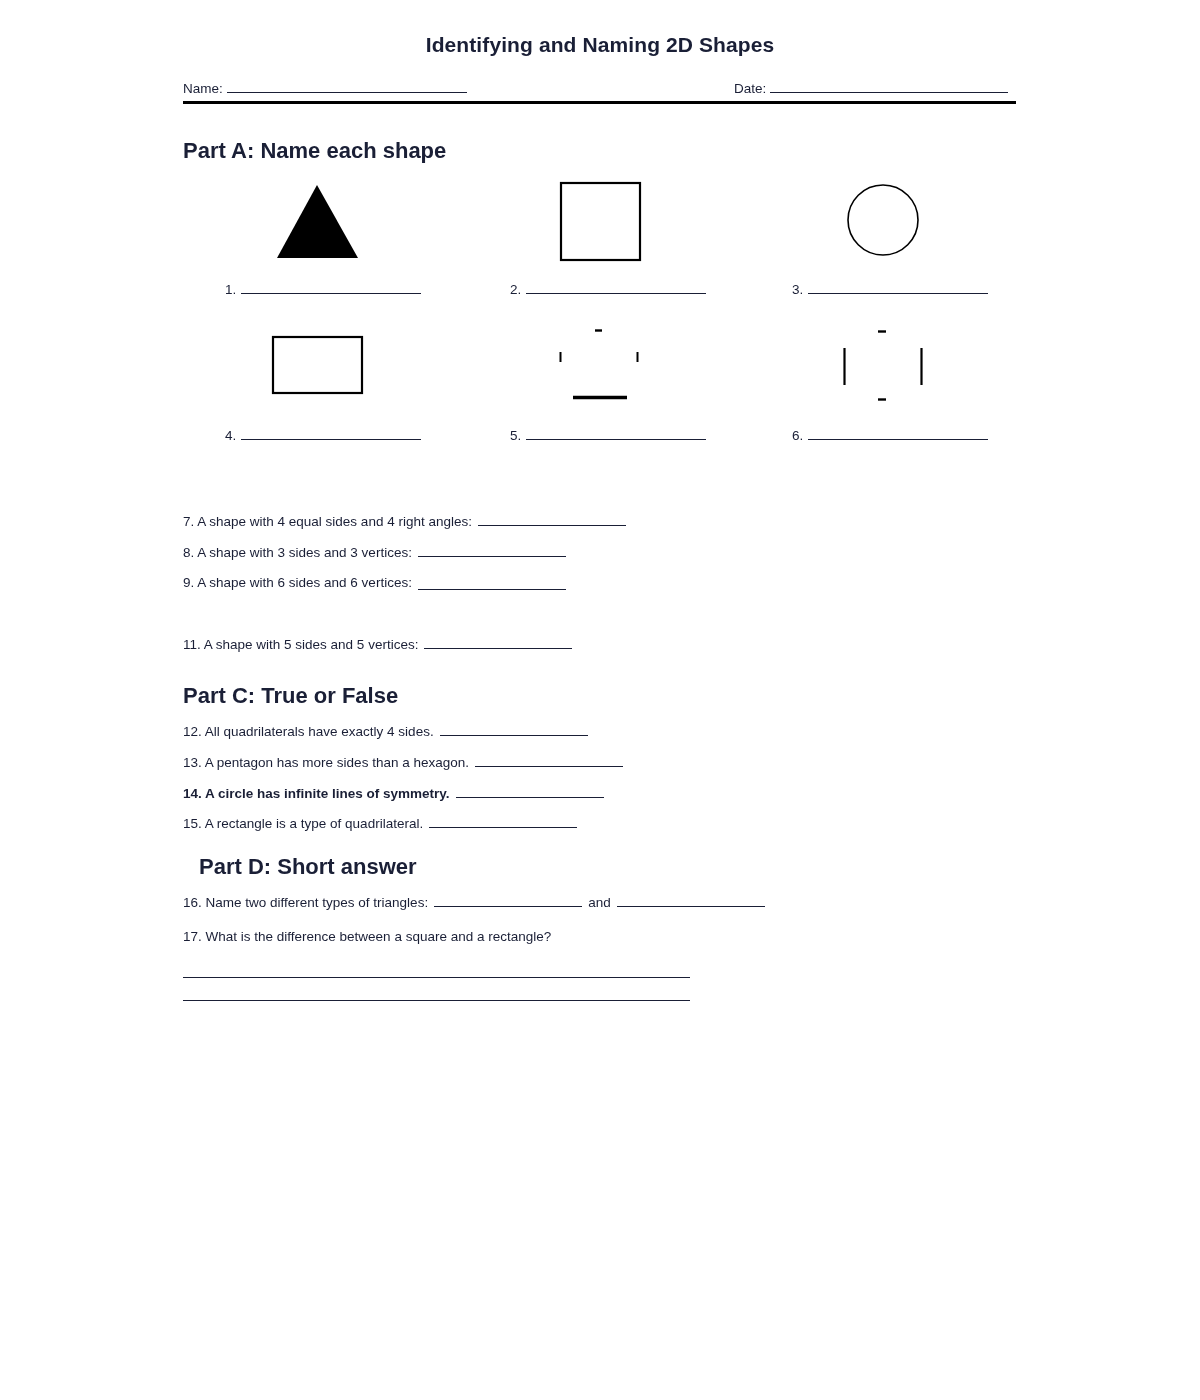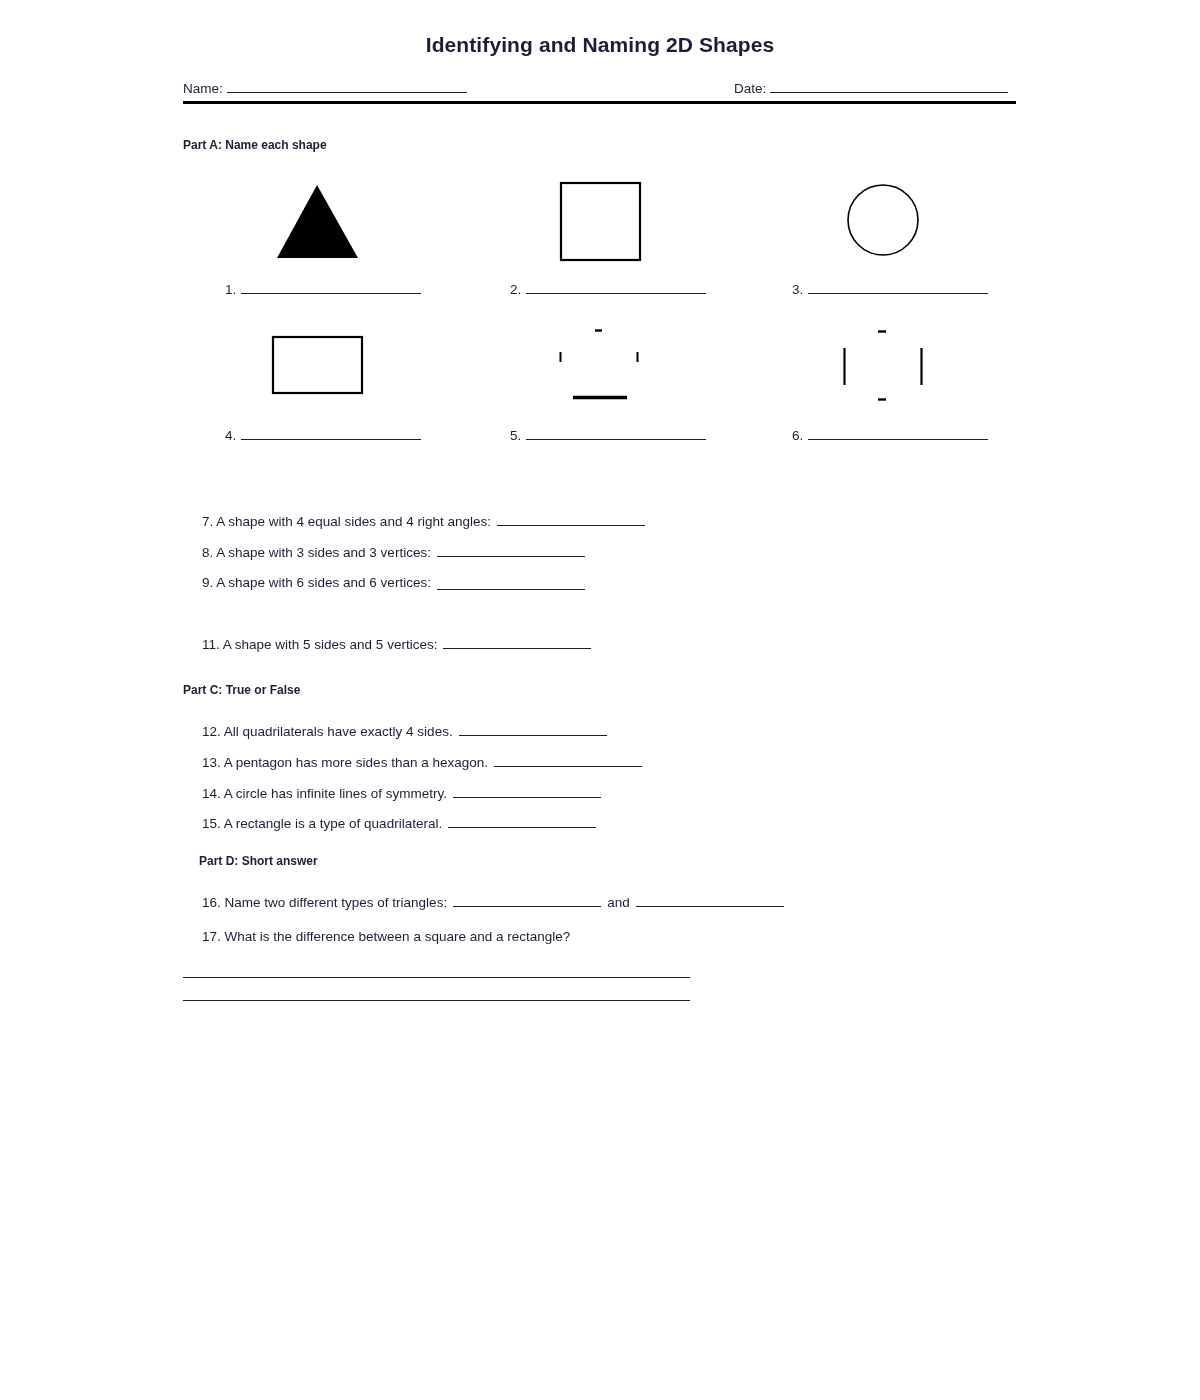--- a/index.html
+++ b/index.html
@@ -69,21 +69,21 @@
     top: 101px;
     width: 833px;
     height: 3px;
     background: #000000;
   }
 
   
   .section-heading {
     position: absolute;
     left: 183px;
-    font-size: 12px;
+    font-size: 22px;
     font-weight: bold;
     white-space: nowrap;
   }
   #heading-a { top: 138px; }
   #heading-b { top: 474px; }
   #heading-c { top: 683px; }
   #heading-d { top: 854px; margin-left: 16px; }
 
   
   .shapes-area {
@@ -134,42 +134,42 @@
 
   
   .qitem {
     position: absolute;
     left: 183px;
     font-size: 13.5px;
     white-space: nowrap;
     display: flex;
     align-items: baseline;
   }
-  .qitem .qtext { margin-right: 6px; margin-left: 19px; }
+  .qitem .qtext { margin-right: 6px; }
   .qitem .qblank {
     display: inline-block;
     border-bottom: 1px solid #1a1f36;
     height: 12px;
     width: 148px;
   }
   .qitem .conj {
     margin: 0 6px 0 0;
   }
 
   
   #q7  { top: 513px; }
   #q8  { top: 544px; }
   #q9  { top: 575px; align-items: flex-end; }
   #q10 { top: 605px; }
   #q11 { top: 636px; }
 
   
   #q12 { top: 723px; }
   #q13 { top: 754px; }
-  #q14 { top: 785px; }
+  #q14 { top: 785px; font-weight: bold; }
   #q15 { top: 815px; }
 
   
   #q16 { top: 894px; }
   #q17 { top: 929px; }
 
   .writing-line {
     position: absolute;
     left: 183px;
     width: 507px;

